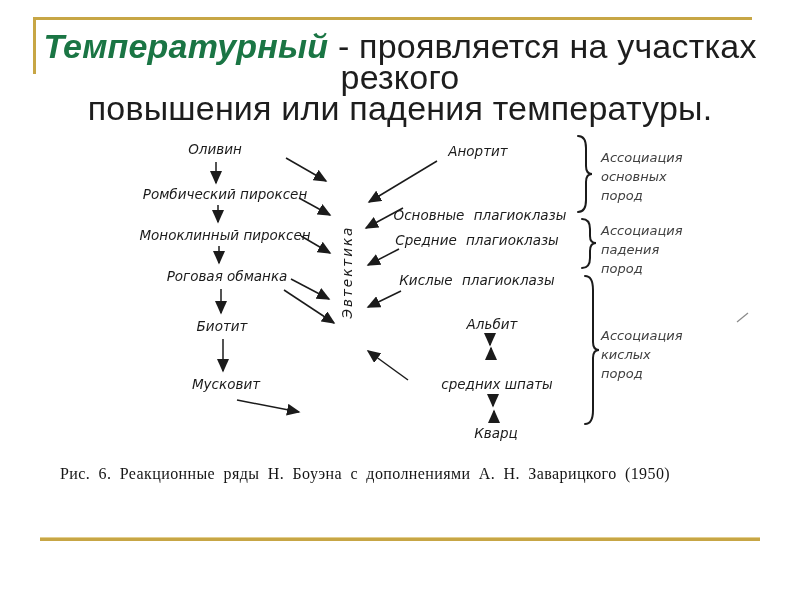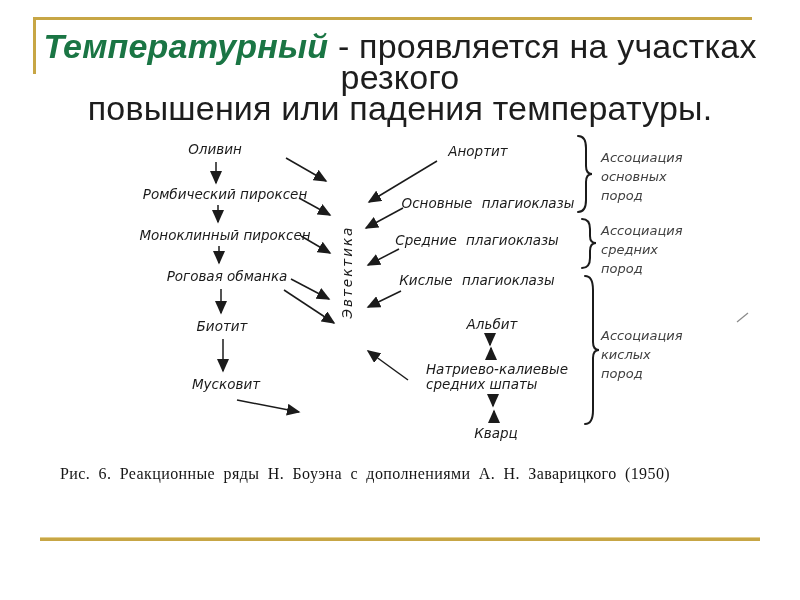--- a/index.html
+++ b/index.html
@@ -83,38 +83,38 @@
     <div class="node" style="left:215px; top:142px;">Оливин</div>
     <div class="node" style="left:225px; top:187px;">Ромбический пироксен</div>
     <div class="node" style="left:225px; top:228px;">Моноклинный пироксен</div>
     <div class="node" style="left:227px; top:269px;">Роговая обманка</div>
     <div class="node" style="left:222px; top:319px;">Биотит</div>
     <div class="node" style="left:226px; top:377px;">Мусковит</div>
 
     <div class="euthectics">Эвтектика</div>
 
     <div class="node" style="left:478px; top:144px;">Анортит</div>
-    <div class="node wide" style="left:480px; top:196px;margin-left:8px;">Основные плагиоклазы</div>
+    <div class="node wide" style="left:480px; top:208px;">Основные плагиоклазы</div>
     <div class="node wide" style="left:477px; top:233px;">Средние плагиоклазы</div>
     <div class="node wide" style="left:477px; top:273px;">Кислые плагиоклазы</div>
     <div class="node" style="left:492px; top:317px;">Альбит</div>
     <div class="node" style="left:497px; top:362px;">
-      <span>Натриево-калиевые</span><br>
+      <br>
       <span>средних шпаты</span>
     </div>
     <div class="node" style="left:496px; top:426px;">Кварц</div>
 
     <div class="assoc" style="top:148px;">
       <span>Ассоциация</span><br>
       <span>основных</span><br>
       <span>пород</span>
     </div>
     <div class="assoc" style="top:221px;">
       <span>Ассоциация</span><br>
-      <span>средних</span><br>
+      <span>падения</span><br>
       <span>пород</span>
     </div>
     <div class="assoc" style="top:326px;">
       <span>Ассоциация</span><br>
       <span>кислых</span><br>
       <span>пород</span>
     </div>
 
     <svg class="arrows" width="800" height="600" viewBox="0 0 800 600">
       <defs>

